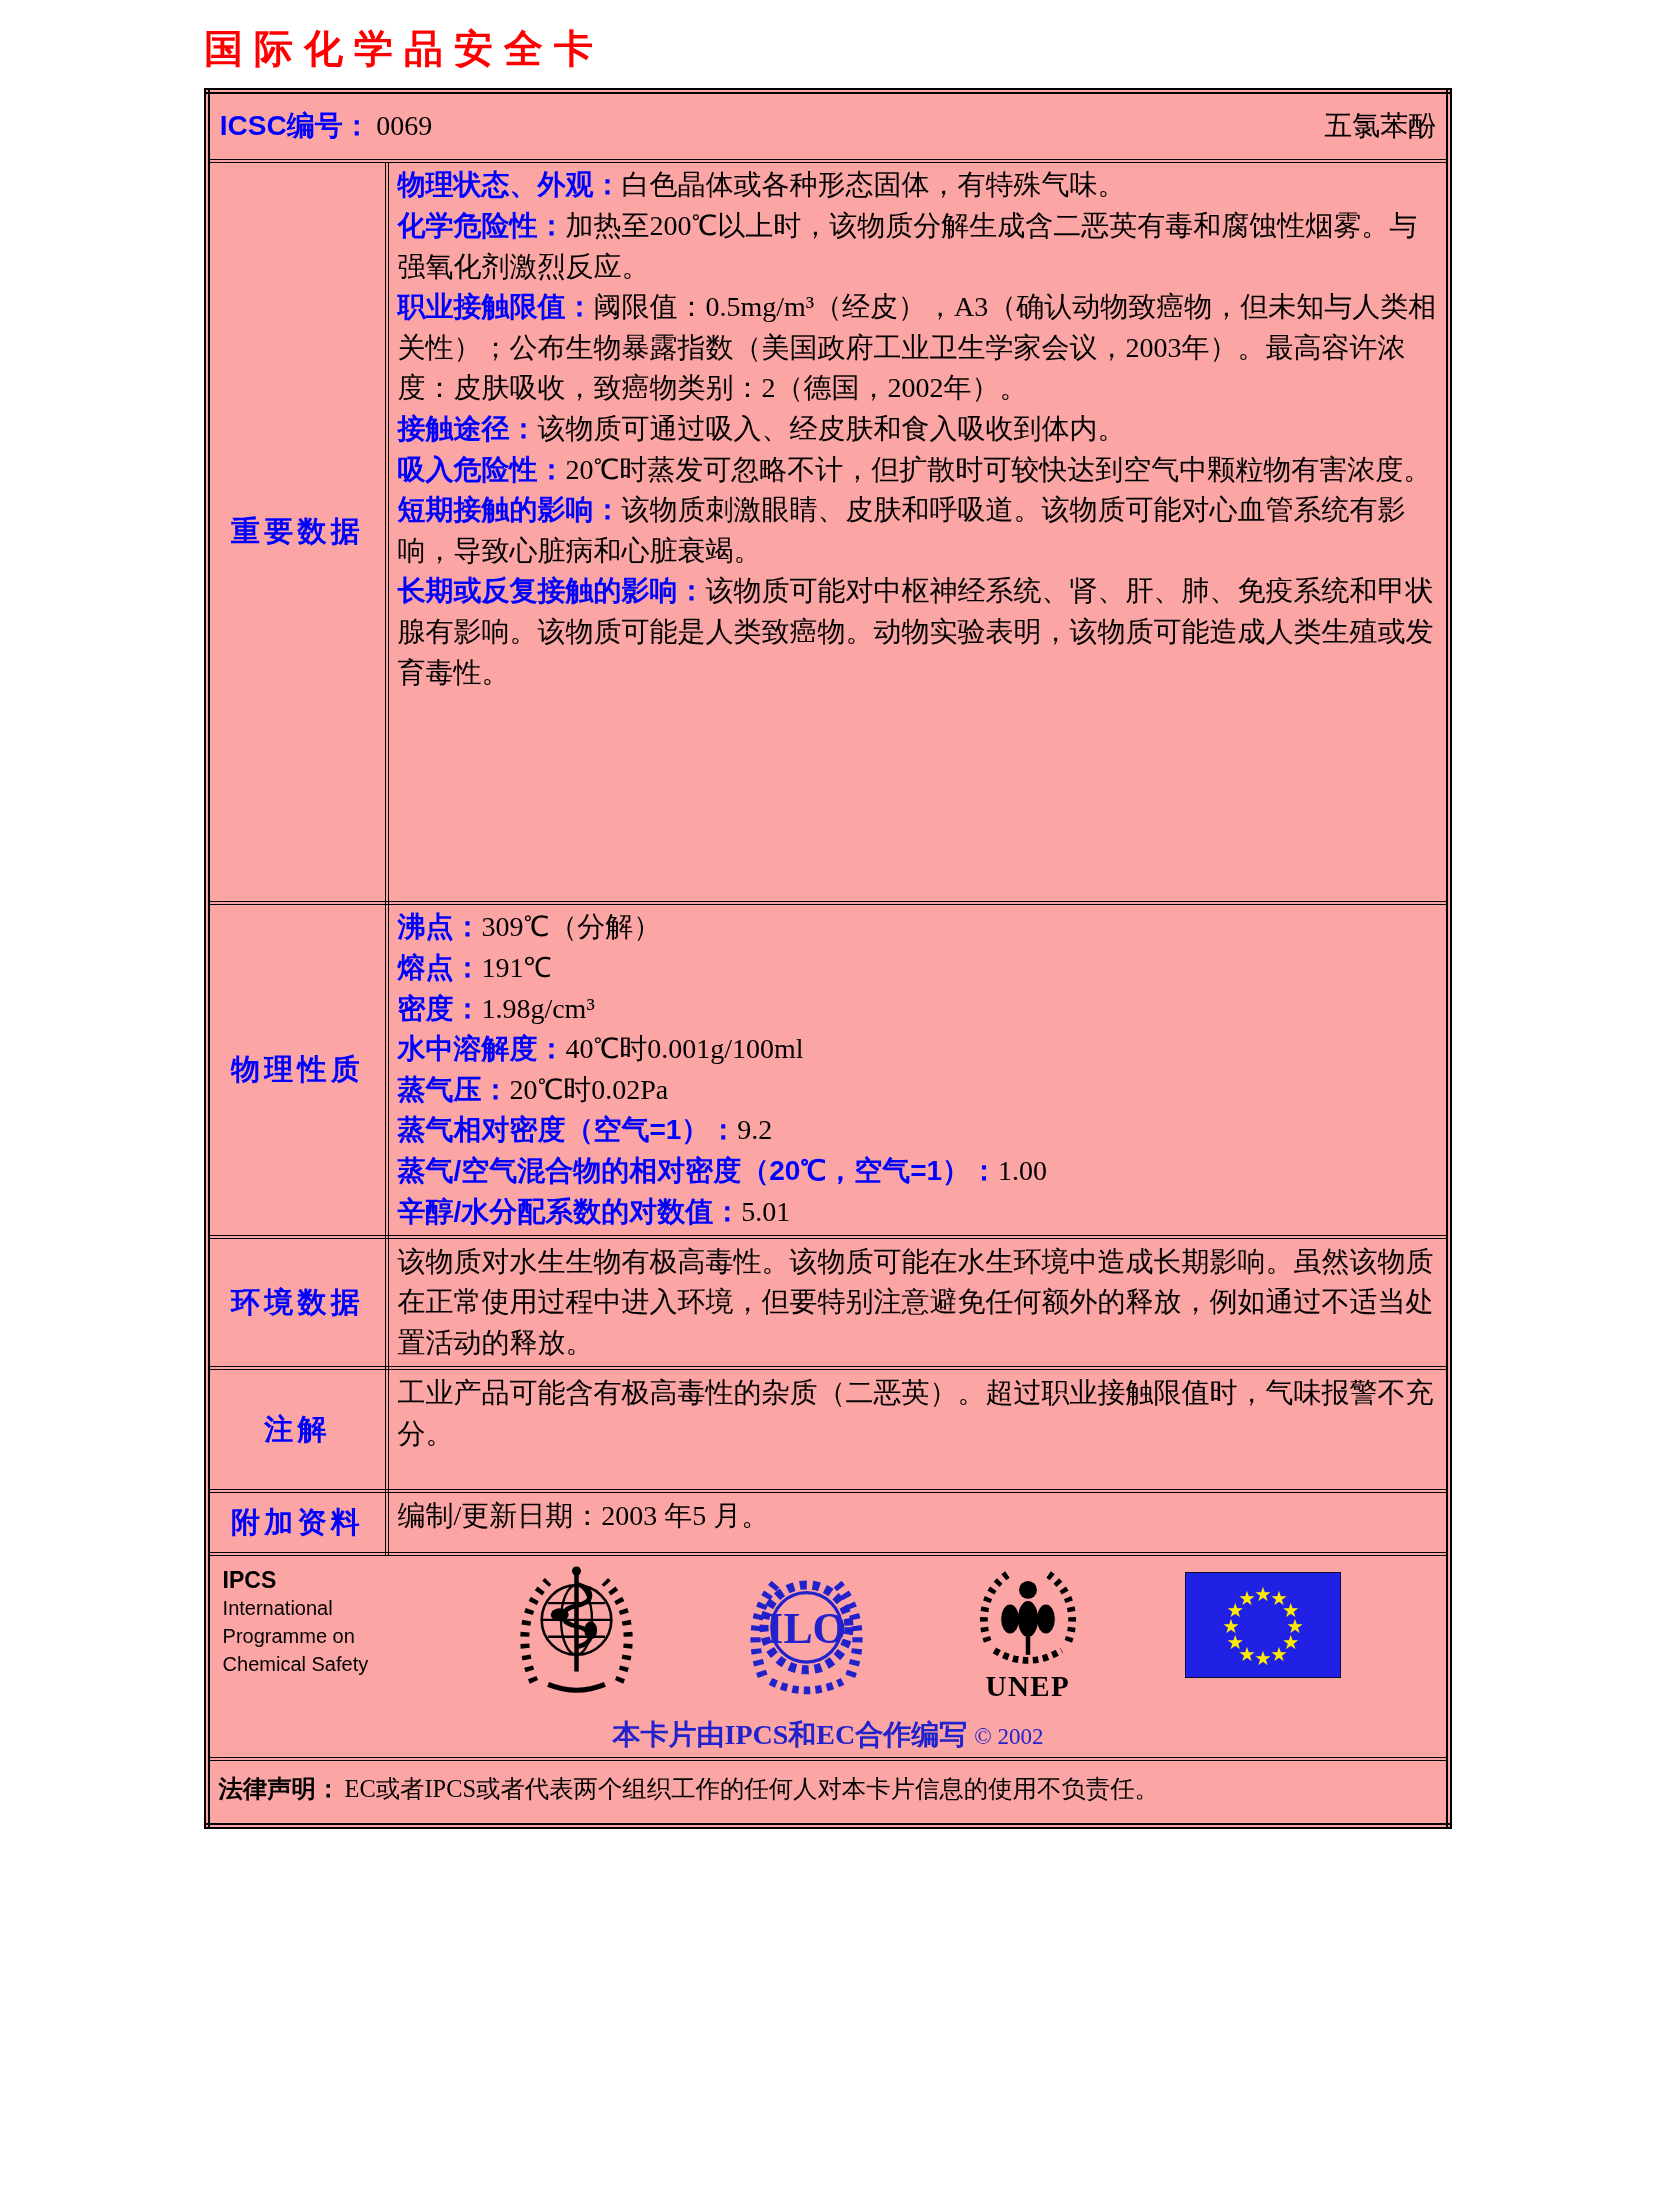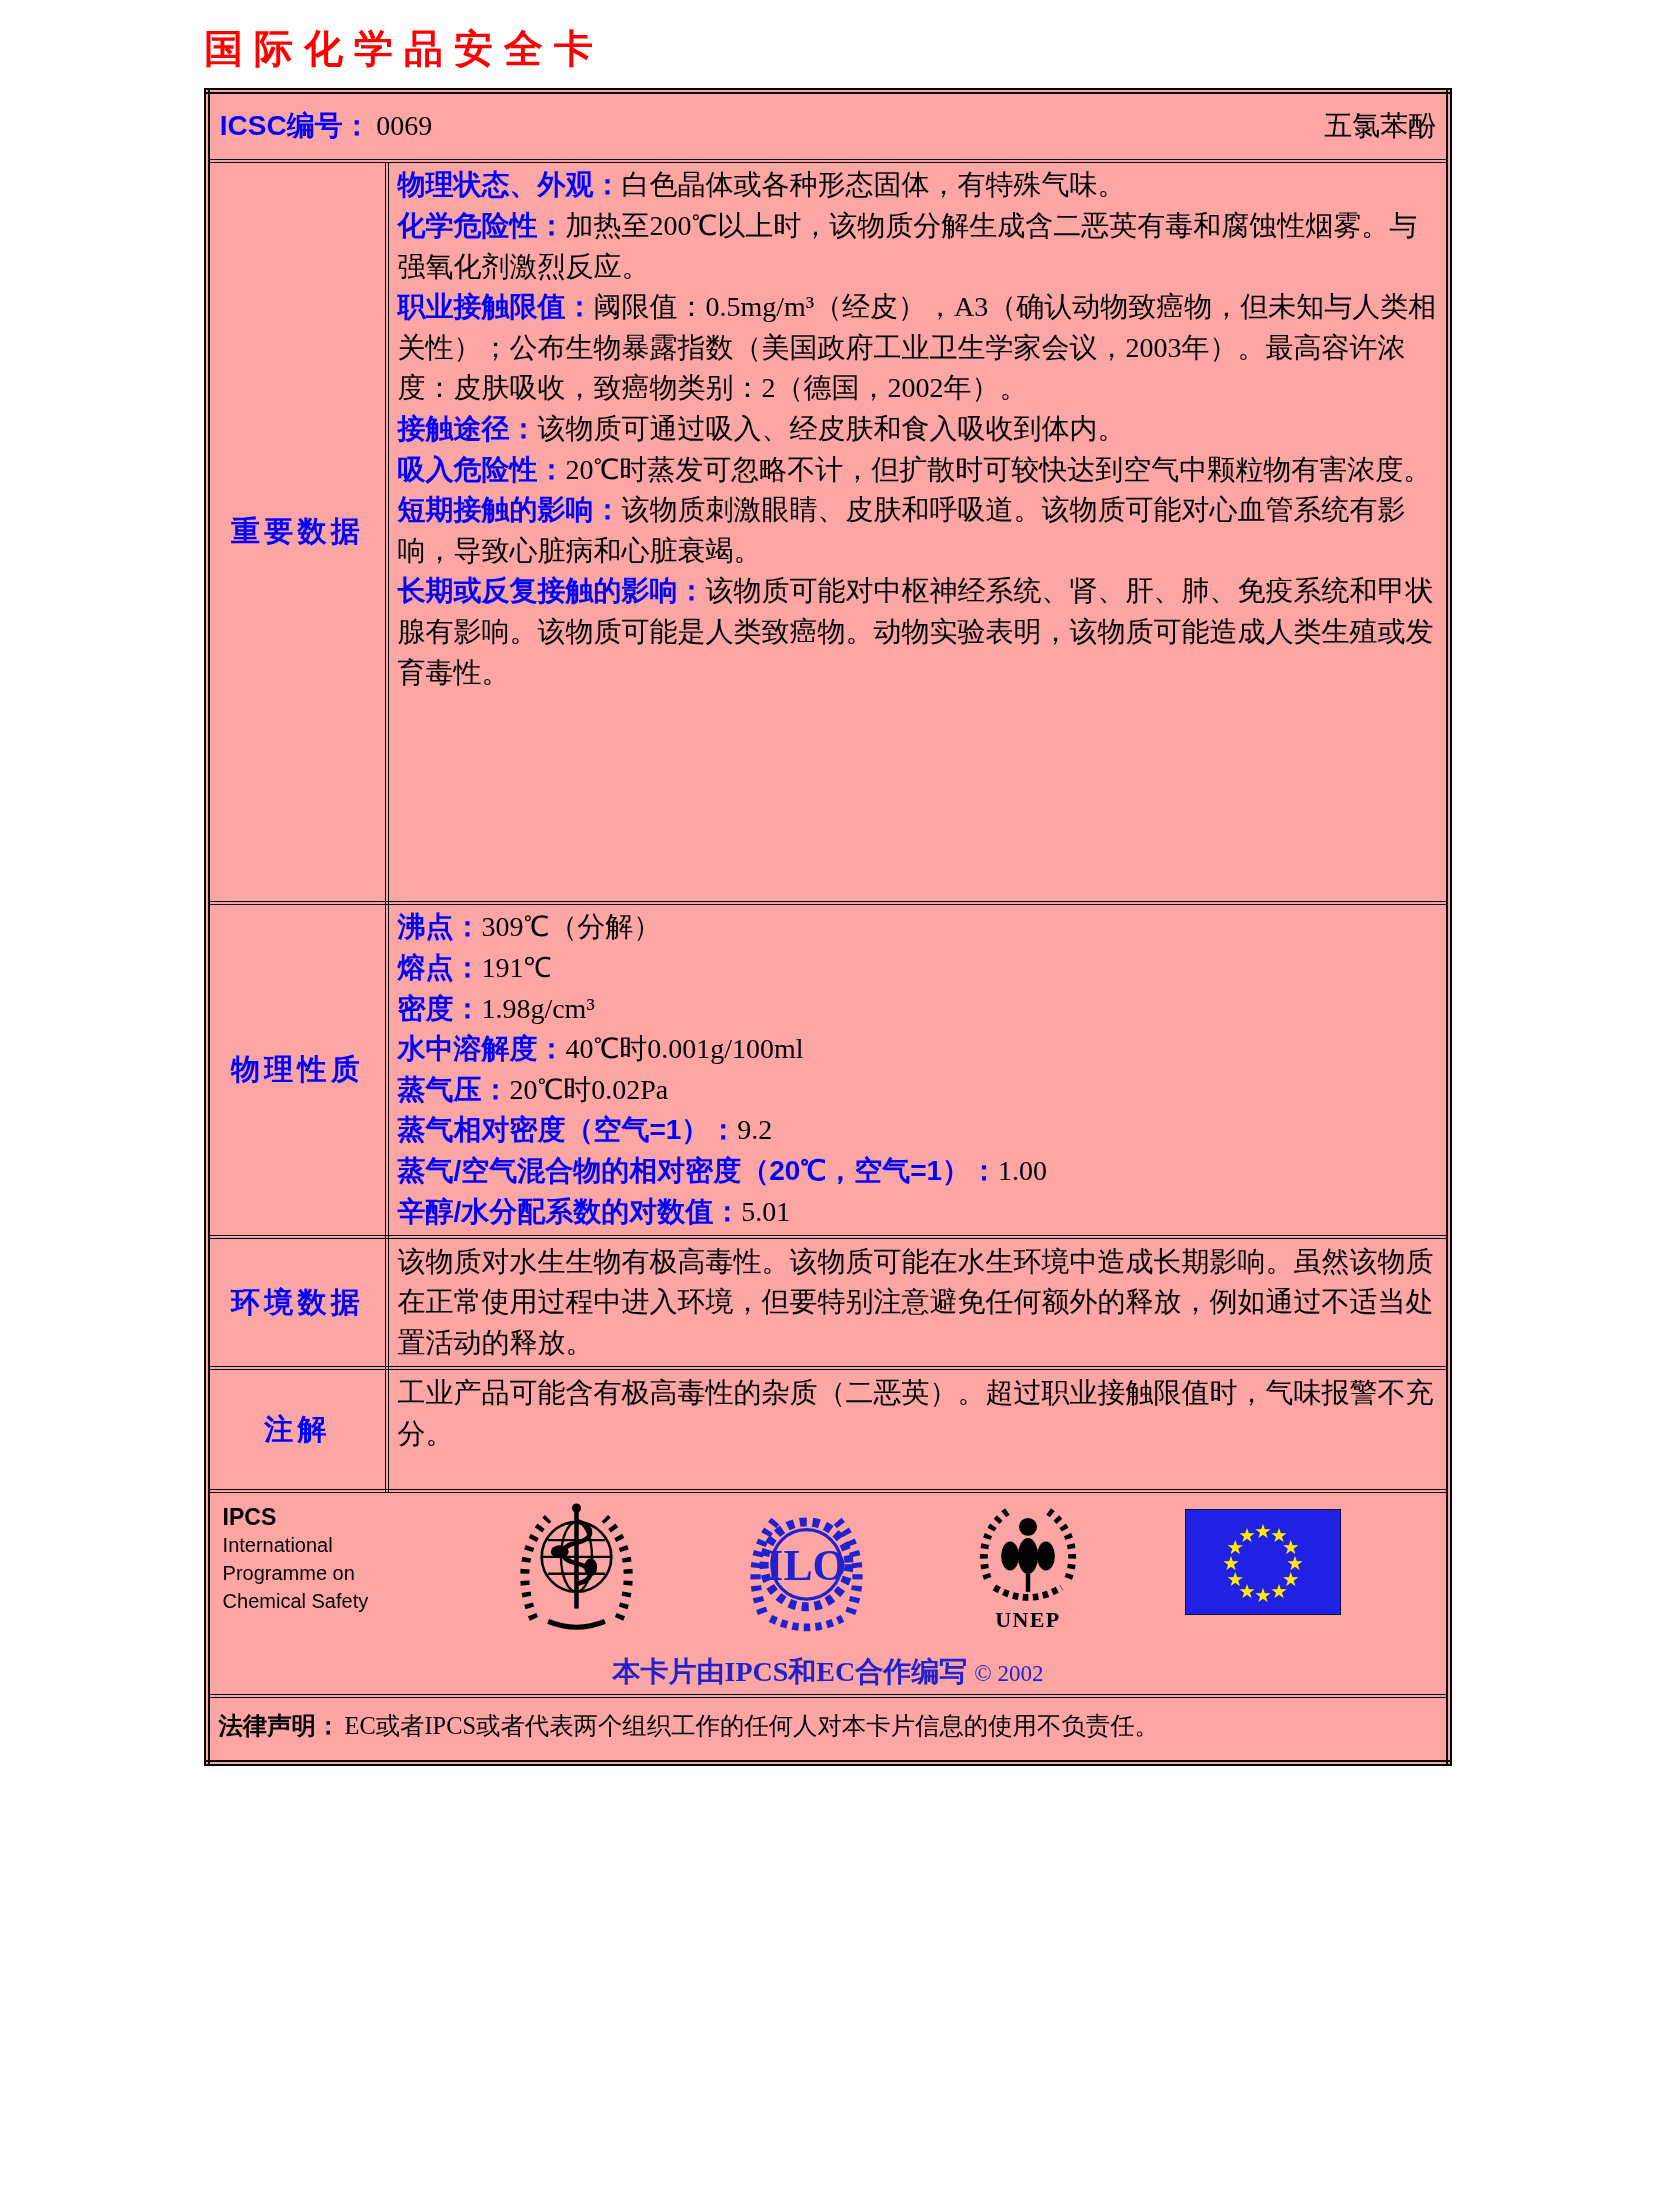--- a/index.html
+++ b/index.html
@@ -78,21 +78,21 @@
   .ipcs-block {
     font-family: "Liberation Sans", sans-serif;
     font-size: 20px; line-height: 28px; color: #000;
     width: 188px; padding-top: 2.8px;
   }
   .ipcs-block .ipcs-title { font-weight: bold; font-size: 23px; display: block; }
   .logo { flex: 0 0 auto; }
   .unep-wrap { text-align: center; }
   .unep-text {
     font-family: "Liberation Serif", serif;
-    font-weight: bold; font-size: 22px; letter-spacing: 1.4px;
+    font-weight: bold; font-size: 29px; letter-spacing: 1.4px;
     display: block; margin-top: -7px;
   }
   .eu-flag { margin-top: 8.4px; }
   .footer-caption {
     text-align: center; margin-top: 9.8px;
     color: #2222cc; font-weight: bold; font-size: 28px;
     font-family: "Liberation Serif", serif;
   }
   .footer-caption .copyright { font-size: 23px; font-weight: normal; padding-left: 7px; }
 
@@ -159,20 +159,26 @@
     </td>
   </tr>
 
   <tr class="h-notes">
     <td class="sec-label">注解</td>
     <td class="content">
       <p>工业产品可能含有极高毒性的杂质（二恶英）。超过职业接触限值时，气味报警不充分。</p>
     </td>
   </tr>
 
+  <tr class="h-add">
+    <td class="sec-label">附加资料</td>
+    <td class="content">
+      <p>编制/更新日期：2003 年5 月。</p>
+    </td>
+  </tr>
 
   <tr class="h-footer">
     <td colspan="2" class="footer-cell">
       <div class="footer-top">
         <div class="ipcs-block">
           <span class="ipcs-title">IPCS</span>
           <span>International</span><br>
           <span>Programme on</span><br>
           <span>Chemical Safety</span>
         </div>

